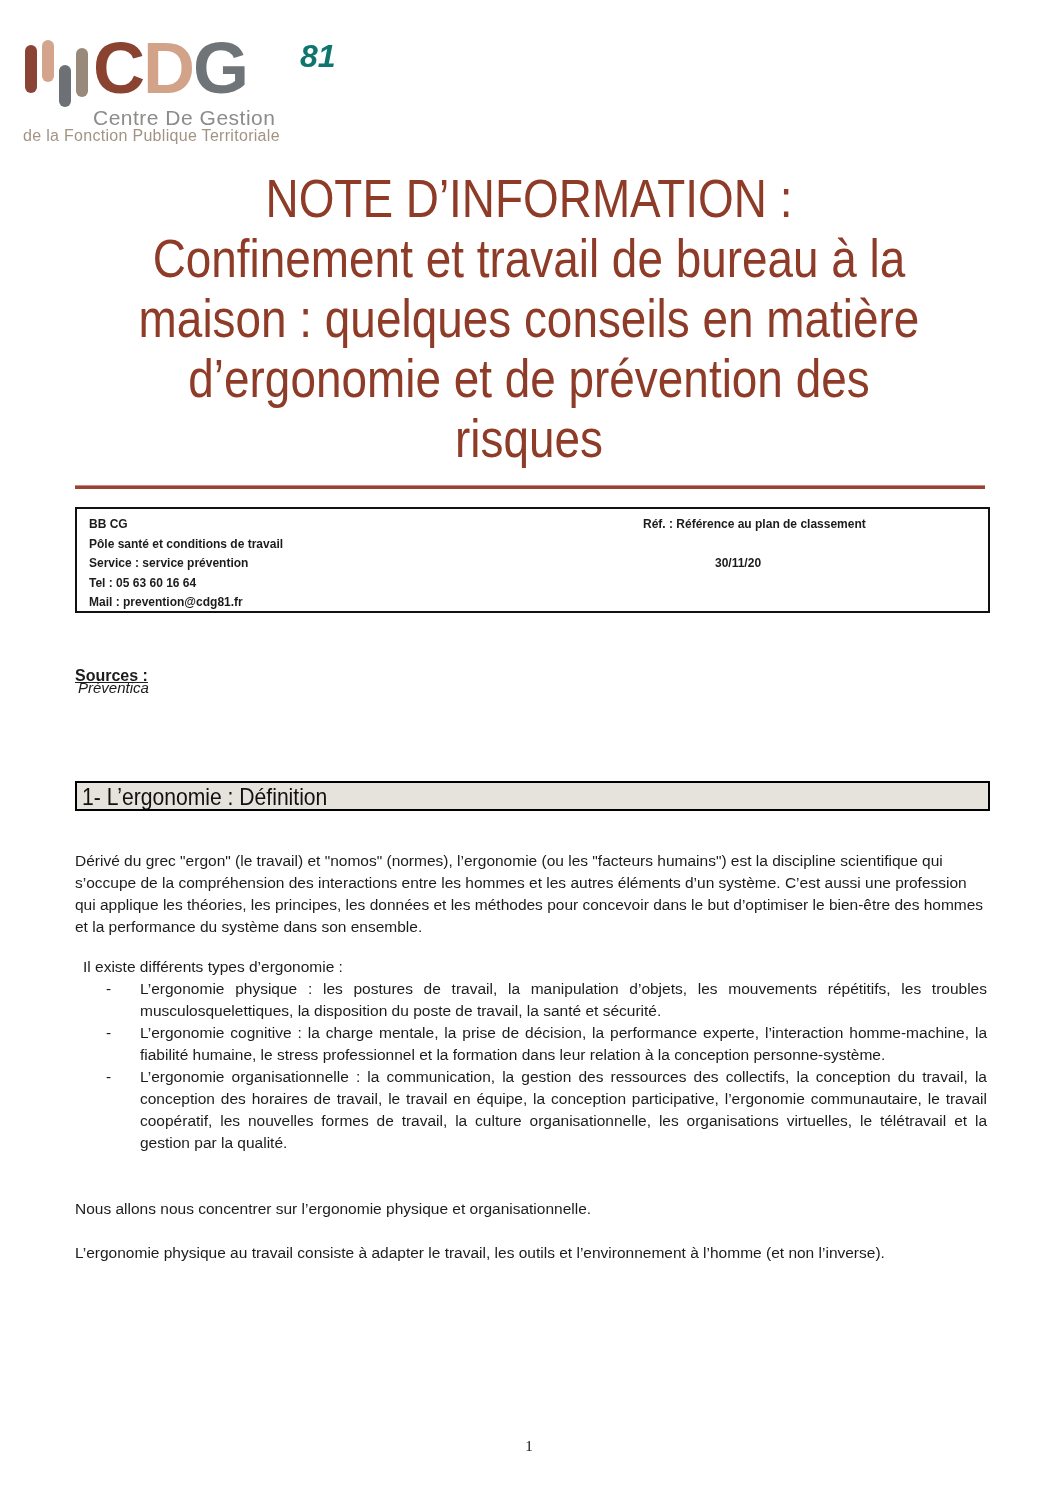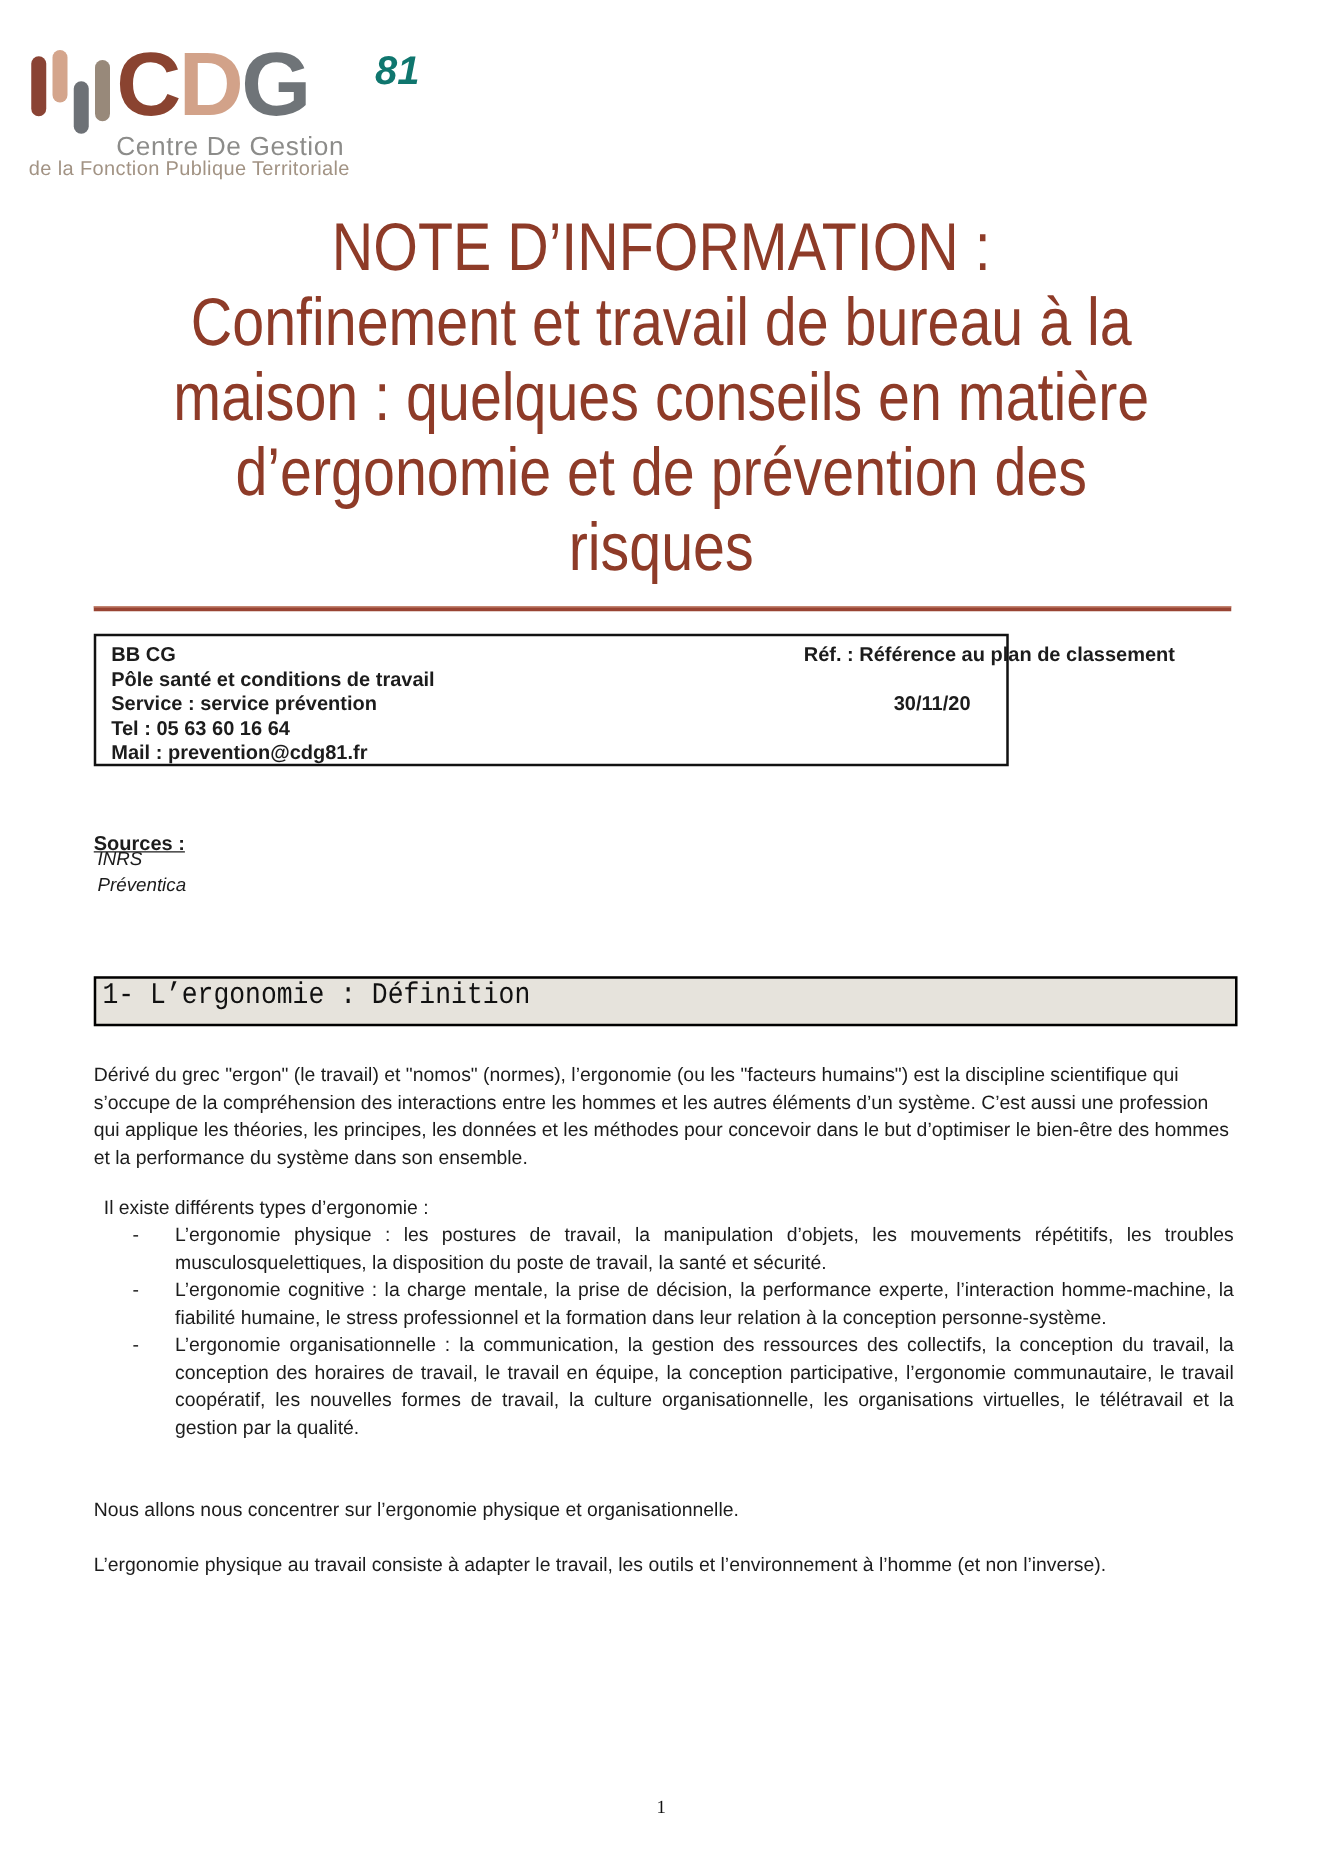--- a/index.html
+++ b/index.html
@@ -31,37 +31,36 @@
     position:absolute;left:0;top:168px;width:1058px;
     text-align:center;color:#8e3b28;
     font-size:54px;line-height:60px;font-weight:normal;
     transform:scaleX(0.85);transform-origin:50% 0;
     white-space:nowrap;
   }
   
   .title-rule{position:absolute;left:75px;top:485px;width:910px;height:3px;background:#994433;border-top:1px solid #c88a76;}
   
   .info-box{
-    position:absolute;left:75px;top:507px;width:732px;height:106px;
+    position:absolute;left:75px;top:507px;width:915px;height:106px;
     border:2px solid #111;box-sizing:border-box;
-    font-size:16px;font-weight:bold;line-height:19.5px;
+    font-size:12px;font-weight:bold;line-height:19.5px;
   }
   .info-left{position:absolute;left:12px;top:6px;}
   .info-right{position:absolute;left:566px;top:6px;width:340px;}
   .info-date{padding-left:72px;}
   .info-spacer{height:19.5px;}
   
   .sources-heading{position:absolute;left:75px;top:667px;font-size:16px;font-weight:bold;text-decoration:underline;}
   .sources-list{position:absolute;left:78px;top:677px;font-size:15px;font-style:italic;line-height:21px;}
   
   .section-bar{
-    position:absolute;left:75px;top:781px;width:915px;height:40px;
+    position:absolute;left:75px;top:781px;width:915px;height:30px;
     background:#e6e3dc;border:2px solid #000;box-sizing:border-box;
     overflow:hidden;
-    font-family:Liberation Mono, monospace;
   }
   .section-bar-text{
     display:inline-block;margin-left:5px;
     font-size:24px;line-height:28px;color:#111;
     transform:scaleX(0.88);transform-origin:0 50%;
     white-space:nowrap;
   }
   
   .bodytext{font-size:15.5px;line-height:22px;color:#1c1c1c;}
   .para-intro{position:absolute;left:75px;top:850px;width:912px;text-align:left;}
@@ -114,21 +113,20 @@
     </div>
     <div class="info-right">
       <div>Réf. : Référence au plan de classement</div>
       <div class="info-spacer"></div>
       <div class="info-date">30/11/20</div>
     </div>
   </div>
 
   <div class="sources-heading">Sources :</div>
   <div class="sources-list">
-    <div>INRS</div>
     <div>Préventica</div>
   </div>
 
   <div class="section-bar">
     <span class="section-bar-text">1- L’ergonomie : Définition</span>
   </div>
 
   <div class="bodytext para-intro">Dérivé du grec "ergon" (le travail) et "nomos" (normes), l’ergonomie (ou les "facteurs humains") est la discipline scientifique qui s’occupe de la compréhension des interactions entre les hommes et les autres éléments d’un système. C’est aussi une profession qui applique les théories, les principes, les données et les méthodes pour concevoir dans le but d’optimiser le bien-être des hommes et la performance du système dans son ensemble.</div>
 
   <div class="bodytext list-intro">Il existe différents types d’ergonomie :</div>

